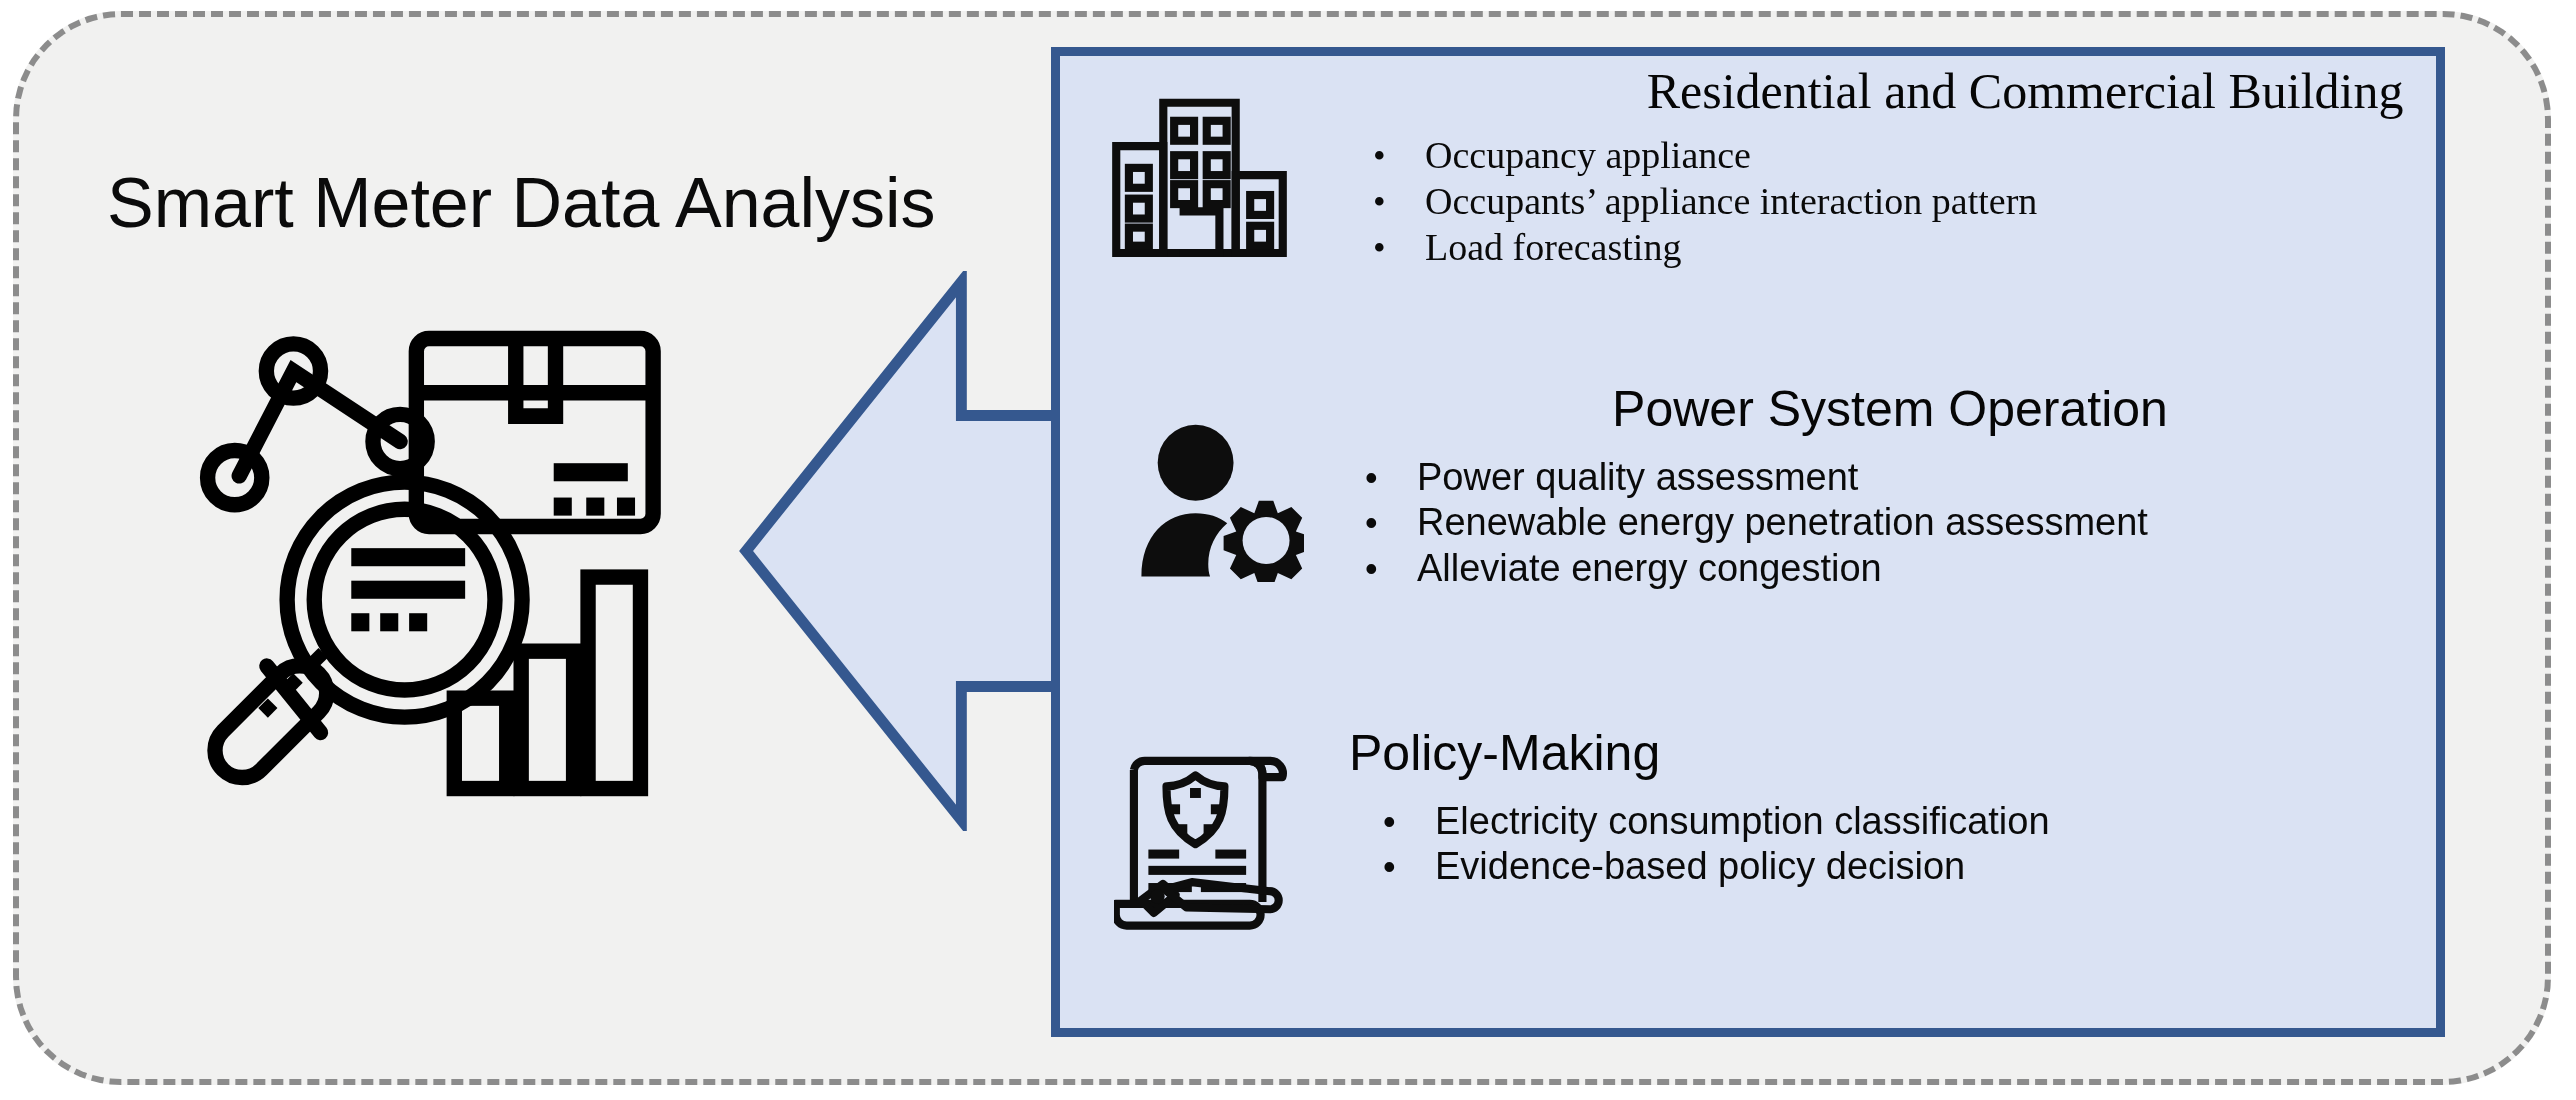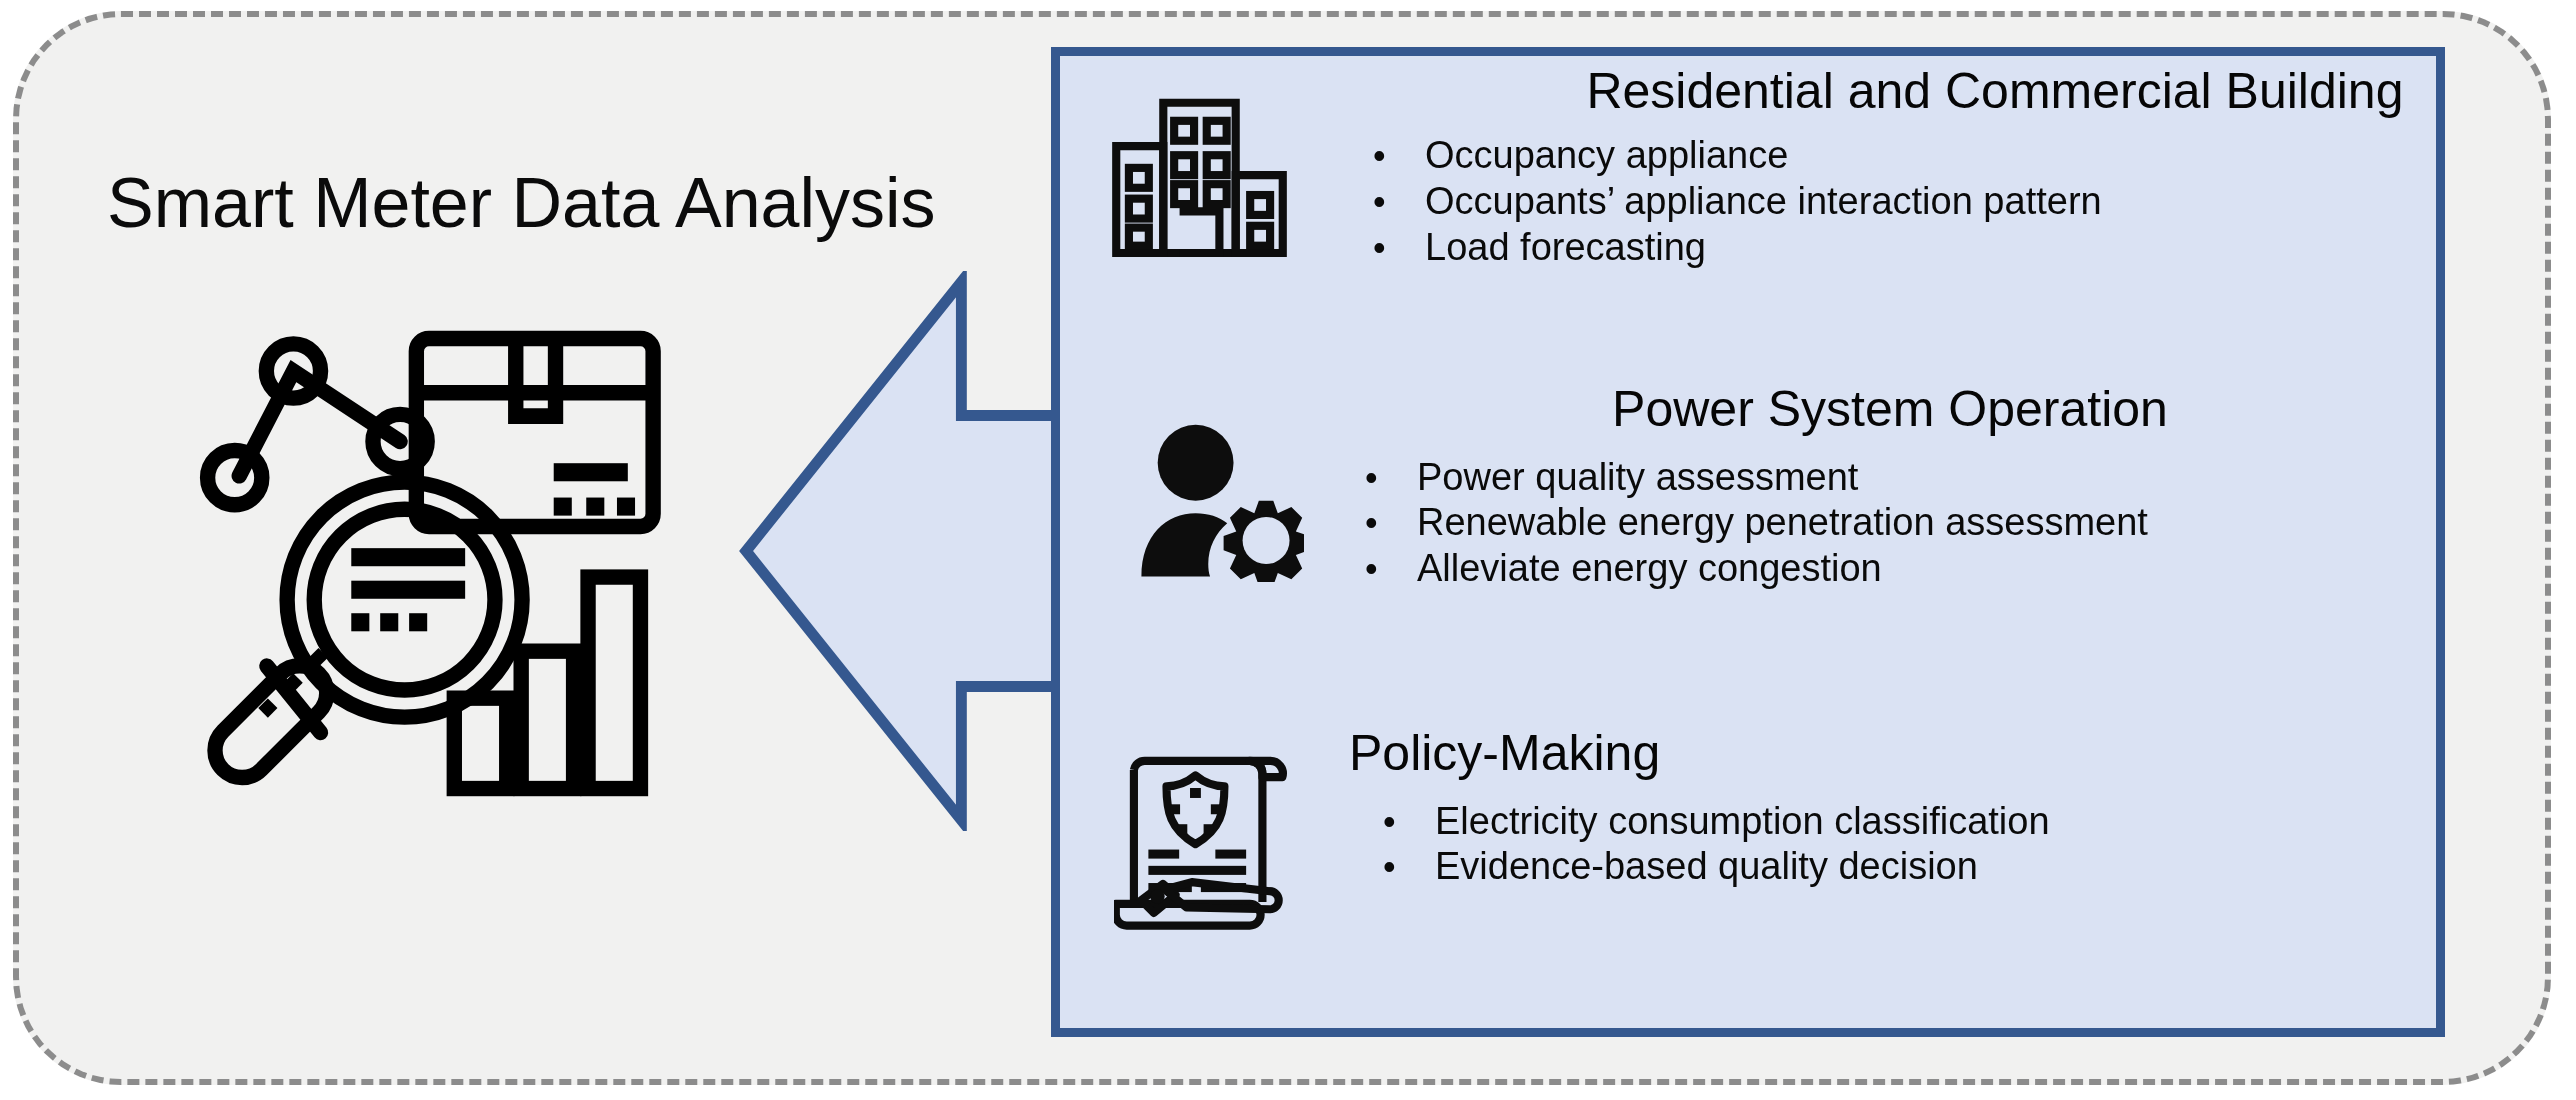--- a/index.html
+++ b/index.html
@@ -77,21 +77,21 @@
     box-sizing: border-box;
     background: #dae2f3;
     border: 9px solid #35588f;
   }
 
   .section {
     position: absolute;
     left: 0;
     width: 100%;
   }
-  .sec-1 { top: 7.2px;   height: 298px; }
+  .sec-1 { top: 7.2px;   height: 298px; font-family: Liberation Serif, serif; }
   .sec-2 { top: 325px; height: 307px; padding-left: 40px; }
   .sec-3 { top: 669px; height: 298px; }
 
   .sec-icon {
     position: absolute;
     left: 49px;
   }
   .sec-icon svg { display: block; }
 
   .sec-body {
@@ -324,21 +324,21 @@
       </div>
       <div class="sec-body">
         <div class="sec-heading h-left">Policy-Making</div>
         <ul class="bullets bl-3">
           <li>
             <span class="dot">•</span>
             <span class="txt">Electricity consumption classification</span>
           </li>
           <li>
             <span class="dot">•</span>
-            <span class="txt">Evidence-based quality decision</span>
+            <span class="txt">Evidence-based policy decision</span>
           </li>
         </ul>
       </div>
     </div>
 
   </div>
 </div>
 
 
 </body></html>

